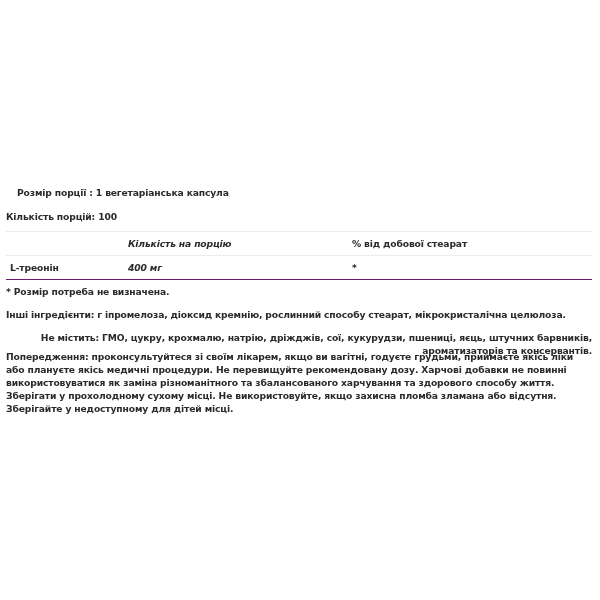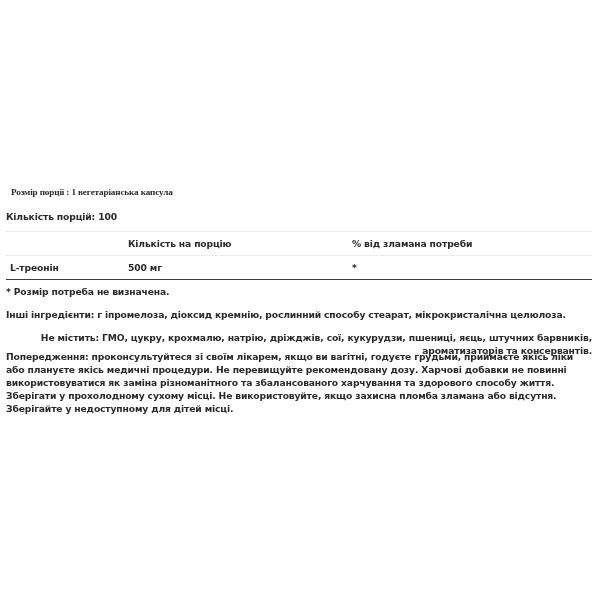--- a/index.html
+++ b/index.html
@@ -21,21 +21,21 @@
       top: 186px;
       width: 588px;
       font-size: 9.2px;
       line-height: 13px;
       font-weight: bold;
       letter-spacing: -0.15px;
     }
     .line {
       white-space: nowrap;
     }
-    .serving-size { position: absolute; top: 0; left: 5px; font-family: Liberation Serif, serif; }
+    .serving-size { position: absolute; top: 0; left: 11px; }
     .servings-count { position: absolute; top: 24px; left: 0; }
 
     .facts-table {
       position: absolute;
       top: 45px;
       left: 0;
       width: 586px;
       border-collapse: collapse;
     }
     .facts-table td, .facts-table th {
@@ -43,45 +43,45 @@
       height: 23px;
       vertical-align: middle;
       text-align: left;
       font-weight: bold;
       border-top: 1px solid #ececec;
     }
     .facts-table tr:last-child td {
       border-bottom: 1px solid #701a75;
     }
     .col-name { width: 118px; padding-left: 4px !important; }
-    .col-amount { width: 224px; }
+    .col-amount { width: 224px; font-style: italic; }
     .col-dv { }
 
     .footnote { position: absolute; top: 99px; left: 0; }
     .other-ingredients { position: absolute; top: 122px; left: 0; }
     .free-from { position: absolute; top: 145px; left: 0; width: 586px; white-space: normal; text-align: right; }
     .warnings { position: absolute; top: 164px; left: 0; width: 586px; white-space: normal; }
   </style>
 </head>
 <body>
 
 <div class="label-panel">
   <div class="line serving-size">Розмір порції : 1 вегетаріанська капсула</div>
   <div class="line servings-count">Кількість порцій: 100</div>
 
   <table class="facts-table">
     <tbody>
         <tr>
       <th class="col-name"></th>
       <th class="col-amount">Кількість на порцію</th>
-      <th class="col-dv">% від зламана потреби</th>
+      <th class="col-dv">% від добової стеарат</th>
     </tr>
     <tr>
       <td class="col-name">L-треонін</td>
-      <td class="col-amount">500 мг</td>
+      <td class="col-amount">400 мг</td>
       <td class="col-dv">*</td>
     </tr>
   </tbody>
     </table>
 
   <div class="line footnote">* Розмір потреба не визначена.</div>
   <div class="line other-ingredients">Інші інгредієнти: г іпромелоза, діоксид кремнію, рослинний способу стеарат, мікрокристалічна целюлоза.</div>
   <div class="free-from">Не містить: ГМО, цукру, крохмалю, натрію, дріжджів, сої, кукурудзи, пшениці, яєць, штучних барвників, ароматизаторів та консервантів.</div>
   <div class="warnings">Попередження: проконсультуйтеся зі своїм лікарем, якщо ви вагітні, годуєте грудьми, приймаєте якісь ліки або плануєте якісь медичні процедури. Не перевищуйте рекомендовану дозу. Харчові добавки не повинні використовуватися як заміна різноманітного та збалансованого харчування та здорового способу життя. Зберігати у прохолодному сухому місці. Не використовуйте, якщо захисна пломба зламана або відсутня. Зберігайте у недоступному для дітей місці.</div>
 </div>

